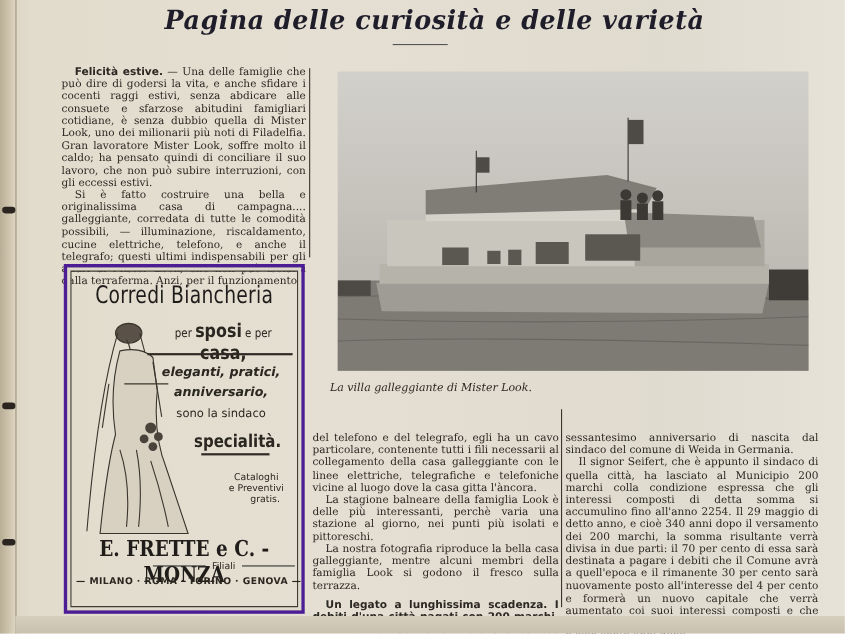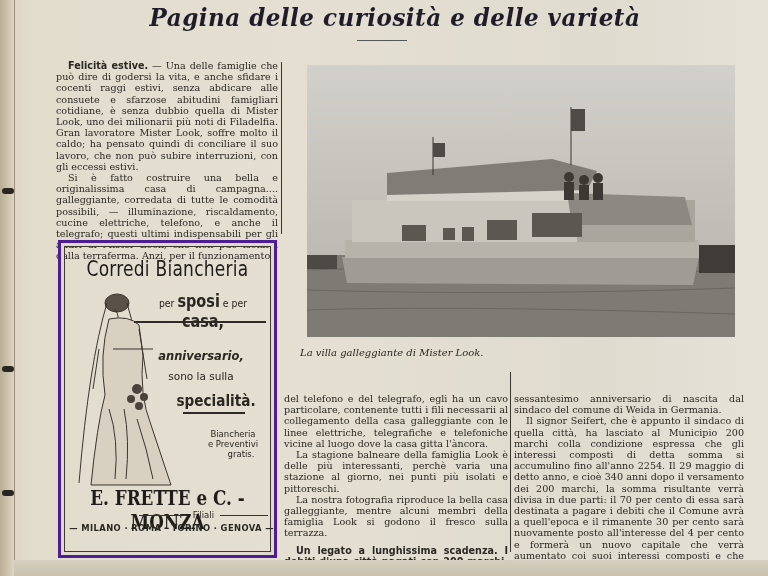--- a/index.html
+++ b/index.html
@@ -81,25 +81,26 @@
     </g>
     <g fill="#4a433b">
       <circle cx="68" cy="100" r="5"></circle>
         <circle cx="75" cy="108" r="4"></circle>
         <circle cx="62" cy="110" r="4"></circle>
         <circle cx="70" cy="117" r="4"></circle>
     </g>
   </svg>
   <div class="ad-sub"><span>per </span><span class="big">sposi</span><span> e per </span><span class="big">casa,</span></div>
   <div class="ad-rule"></div>
+  <div class="ad-line it" style="top:88px">eleganti, pratici,</div>
   <div class="ad-line it" style="top:106px">anniversario,</div>
-  <div class="ad-line" style="top:127px;font-size:10.5px">sono la sulla</div>
+  <div class="ad-line" style="top:127px;font-size:10.5px">sono la sindaco</div>
   <div class="ad-spec">specialità.</div>
   <div class="ad-spec-rule"></div>
-  <div class="ad-small" style="top:186px">Biancheria</div>
+  <div class="ad-small" style="top:186px">Cataloghi</div>
   <div class="ad-small" style="top:196px">e Preventivi</div>
   <div class="ad-small" style="top:206px;left:150px;width:60px">gratis.</div>
   <div class="ad-firm">E. FRETTE e C. - MONZA</div>
   <div class="ad-filiali">Filiali</div>
   <div class="ad-cities" style="top:280px">— MILANO · ROMA · TORINO · GENOVA —</div>
 </div>
 
 <div class="photo">
   <svg width="428" height="272" viewBox="0 0 428 272">
     <rect x="0" y="190" width="428" height="82" fill="#7e7b75"></rect>

